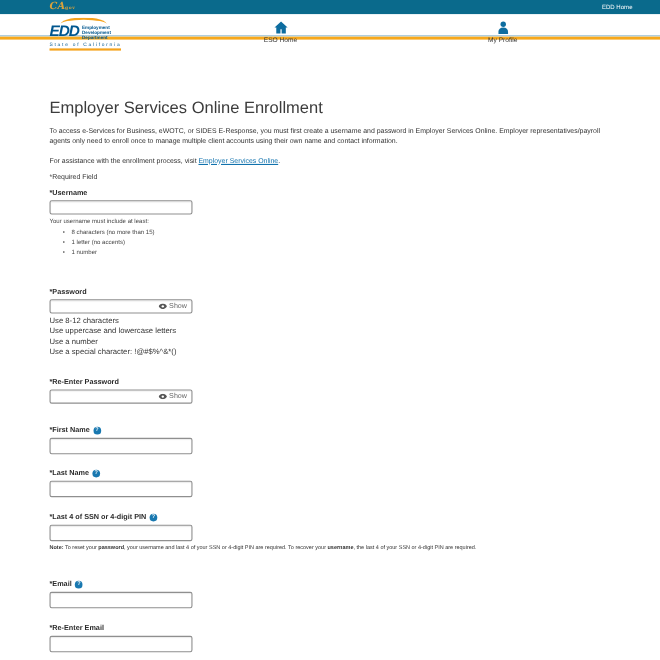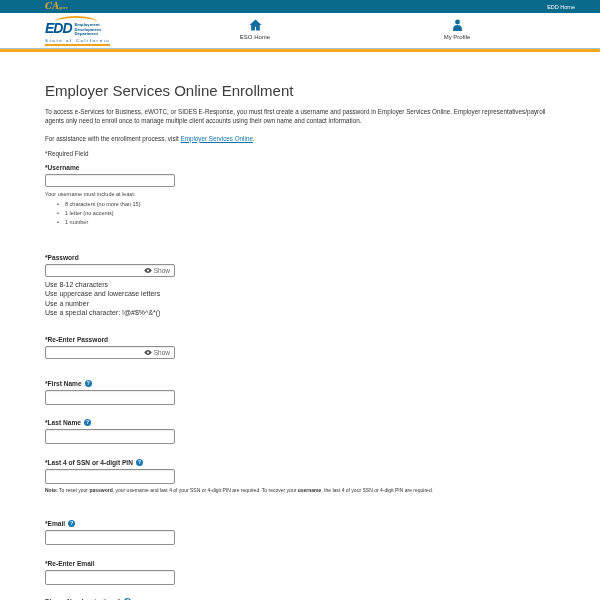--- a/index.html
+++ b/index.html
@@ -8,21 +8,21 @@
 
   
   .topbar { height:13px; background:#0a6a8c; display:flex; align-items:center;
             justify-content:space-between; padding:0 25px 0 45px; }
   .cagov { font-family:"DejaVu Serif", serif; font-style:italic; font-weight:bold;
            color:#d9a33c; font-size:9px; line-height:11px; }
   .cagov small { font-size:4px; font-style:normal; letter-spacing:.5px; }
   .topbar a { color:#fff; font-size:5.5px; text-decoration:none; }
 
   
-  .header { height:36px; position:relative; background:#fff;
+  .header { height:20px; position:relative; background:#fff;
             border-bottom:1px solid #9cc3d6; }
   .gold-rule { height:3px; background:#f7a81b; }
 
   .edd-logo { position:absolute; left:45px; top:3px; cursor:pointer; }
   .edd-swoosh { width:42px; height:6px; border-top:2px solid #f5a31c;
                 border-radius:50% 50% 0 0 / 100% 100% 0 0; margin-left:10px; }
   .edd-main { display:flex; align-items:flex-start; }
   .edd-acronym { font-size:14px; font-weight:bold; font-style:italic;
                  color:#00568e; letter-spacing:-1px; line-height:13px; }
   .edd-dept { display:flex; flex-direction:column; font-size:4.2px; font-weight:bold;
@@ -32,21 +32,21 @@
                  white-space:nowrap; }
 
   .nav-item { position:absolute; top:6px; width:70px; text-align:center;
               font-size:6px; color:#333; cursor:pointer; }
   .nav-item svg { display:block; margin:0 auto 3px; }
   .nav-eso { left:220px; }
   .nav-profile { left:422px; }
 
   
   .content { padding:30px 45px 0 45px; }
-  h1 { font-size:15px; font-weight:500; color:#3c3c3c; line-height:18px; }
+  h1 { font-size:15px; font-weight:500; color:#3c3c3c; line-height:18px;margin-top:24px; }
   .intro { font-size:6.3px; line-height:8.8px; margin-top:8px; color:#333; }
   .assist { font-size:6.3px; margin-top:9px; }
   .assist a { color:#1172ad; text-decoration:underline; }
   .required { font-size:6.3px; margin-top:8px; }
 
   .group { margin-top:20px; }
   .group label { display:block; font-size:6.6px; font-weight:bold; color:#2b2b2b;
                  margin-bottom:3px; }
   .group label .opt { font-weight:normal; }
   .help-icon { display:inline-block; width:7px; height:7px; border-radius:50%;

